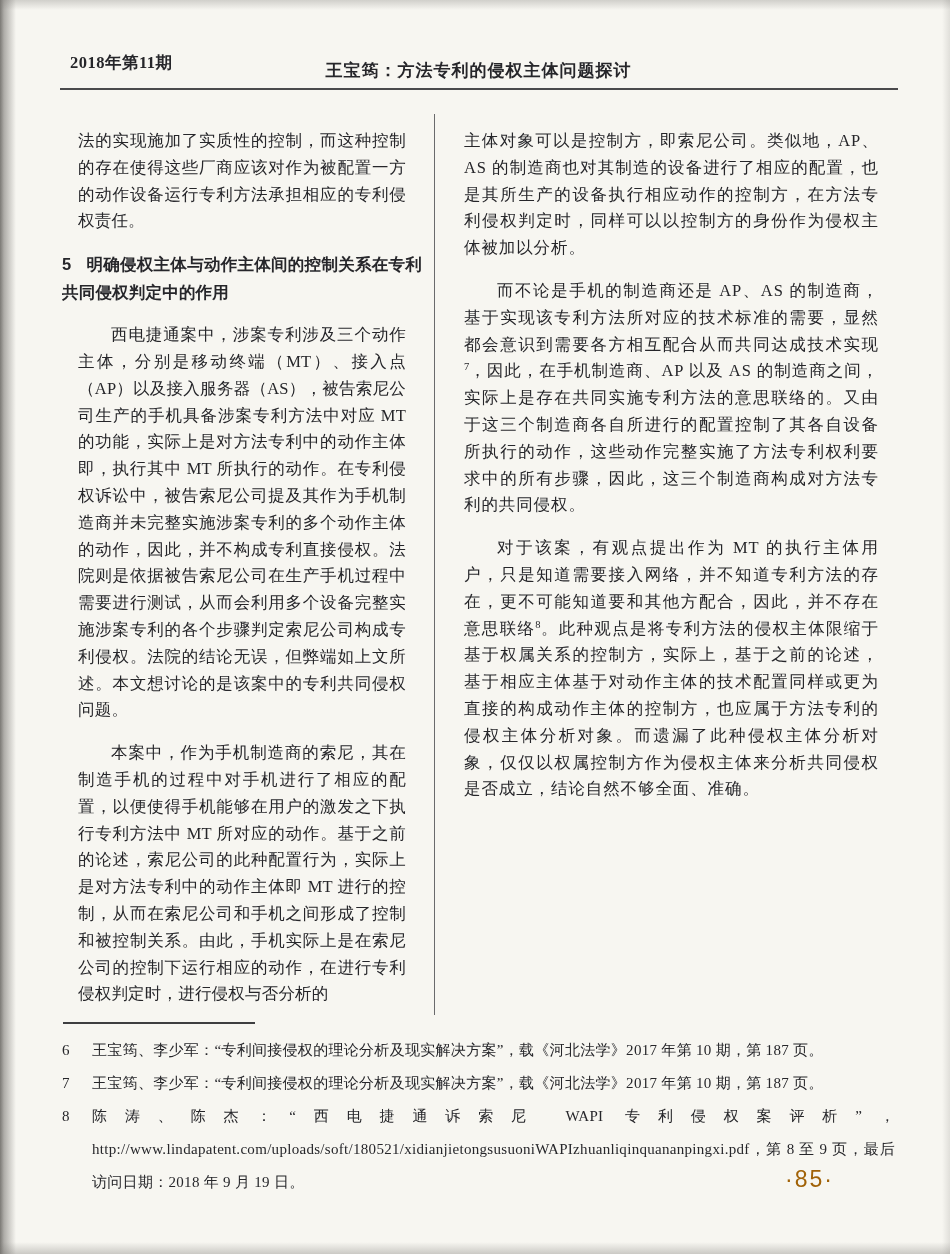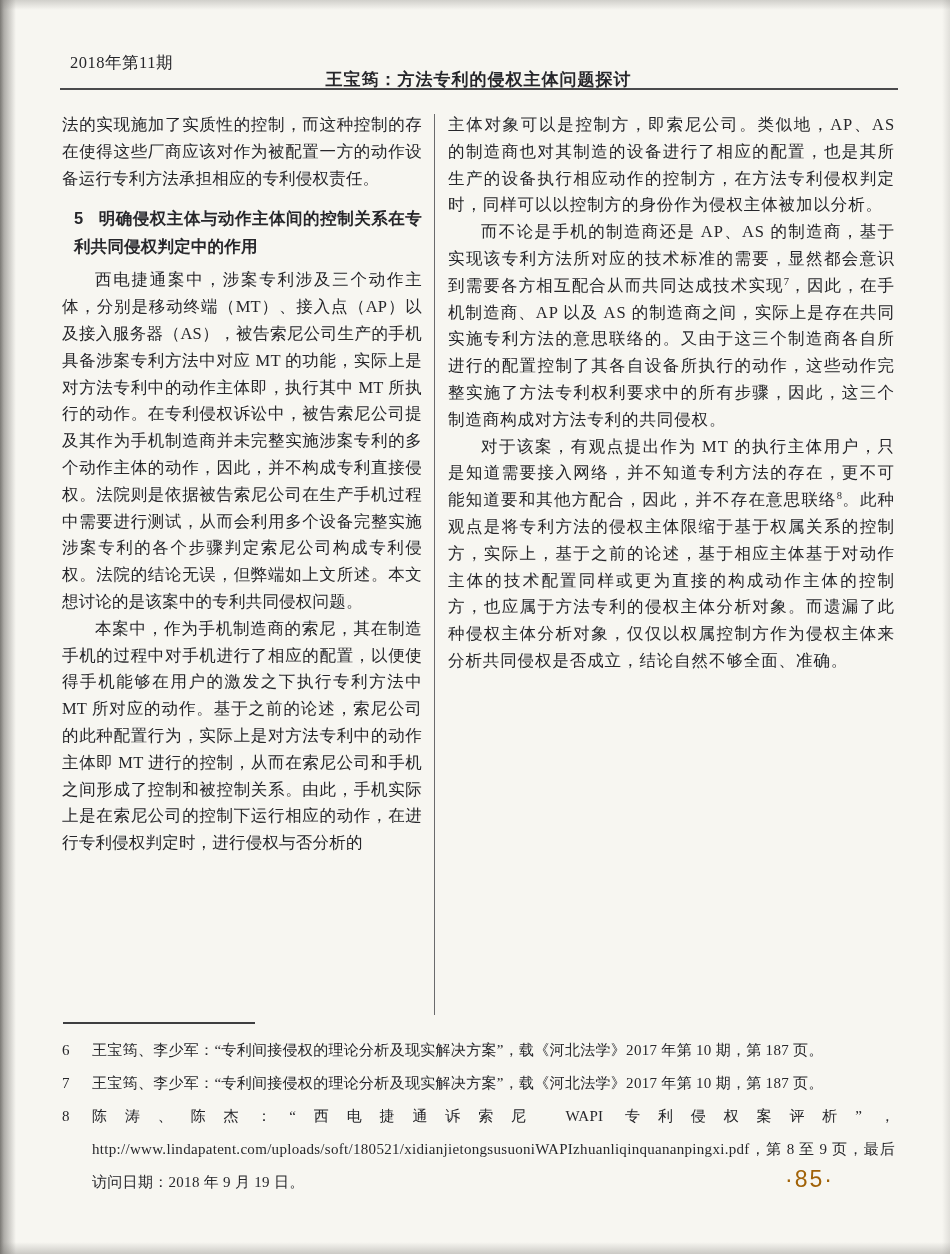--- a/index.html
+++ b/index.html
@@ -16,41 +16,41 @@
   .edge-left{left:0;top:0;bottom:0;width:16px;
     background:linear-gradient(90deg,#7b7975 0%,#aeaca8 25%,rgba(247,246,241,0) 100%);}
   .edge-top{left:0;right:0;top:0;height:10px;
     background:linear-gradient(180deg,rgba(120,118,114,0.30),rgba(247,246,241,0));}
   .edge-bottom{left:0;right:0;bottom:0;height:12px;
     background:linear-gradient(0deg,rgba(120,118,114,0.35),rgba(247,246,241,0));}
   .edge-right{top:0;bottom:0;right:0;width:8px;
     background:linear-gradient(270deg,rgba(120,118,114,0.18),rgba(247,246,241,0));}
 
   .header{position:absolute;left:64px;right:57px;top:52px;height:26px;font-size:16.5px;}
-  .issue{position:absolute;left:6px;top:0;letter-spacing:0.5px;}
+  .issue{position:absolute;left:6px;top:0;letter-spacing:0.5px;font-weight:bold;}
   .running-title{
-    position:absolute;left:0;right:0;top:16px;text-align:center;
+    position:absolute;left:0;right:0;top:7px;text-align:center;
     font-family:Liberation Sans, sans-serif;
     font-weight:600;font-size:17px;letter-spacing:1px;}
   .header-rule{position:absolute;left:60px;right:52px;top:88px;height:2px;background:#4a4a4c;}
 
   .columns{
     position:absolute;left:62px;right:55px;top:112px;height:903px;
     display:flex;overflow:hidden;}
   .col{overflow:hidden;}
   .col-left{width:360px;letter-spacing:0.2px;}
   .col-divider{width:1px;background:#6a6a6c;margin:2px 13px 0 12px;}
   .col-right{flex:1;letter-spacing:0.9px;}
   .para{
-    margin:0;font-size:16.5px;line-height:26.8px;
+    margin:16px;font-size:16.5px;line-height:26.8px;
     text-align:justify;text-justify:inter-ideograph;
     text-indent:2em;}
   .para.no-indent{text-indent:0;}
   .section-heading{
-    margin:13px 0 7px 12px;
+    margin:13px 0 7px 0;
     font-family:"Liberation Sans","DejaVu Sans",sans-serif;
     font-size:16.5px;font-weight:700;line-height:27.5px;
     text-align:justify;letter-spacing:0.2px;}
   .sec-num{margin-right:15px;}
   .fnref{font-size:10.5px;line-height:0;vertical-align:super;letter-spacing:0;}
 
   .footnotes{position:absolute;left:62px;right:55px;top:1022px;font-size:15px;}
   .fn-rule{width:192px;height:2px;background:#3e3e40;margin:0 0 10px 1px;}
   .fn{display:flex;line-height:33px;}
   .fn-num{width:30px;flex:0 0 30px;}

